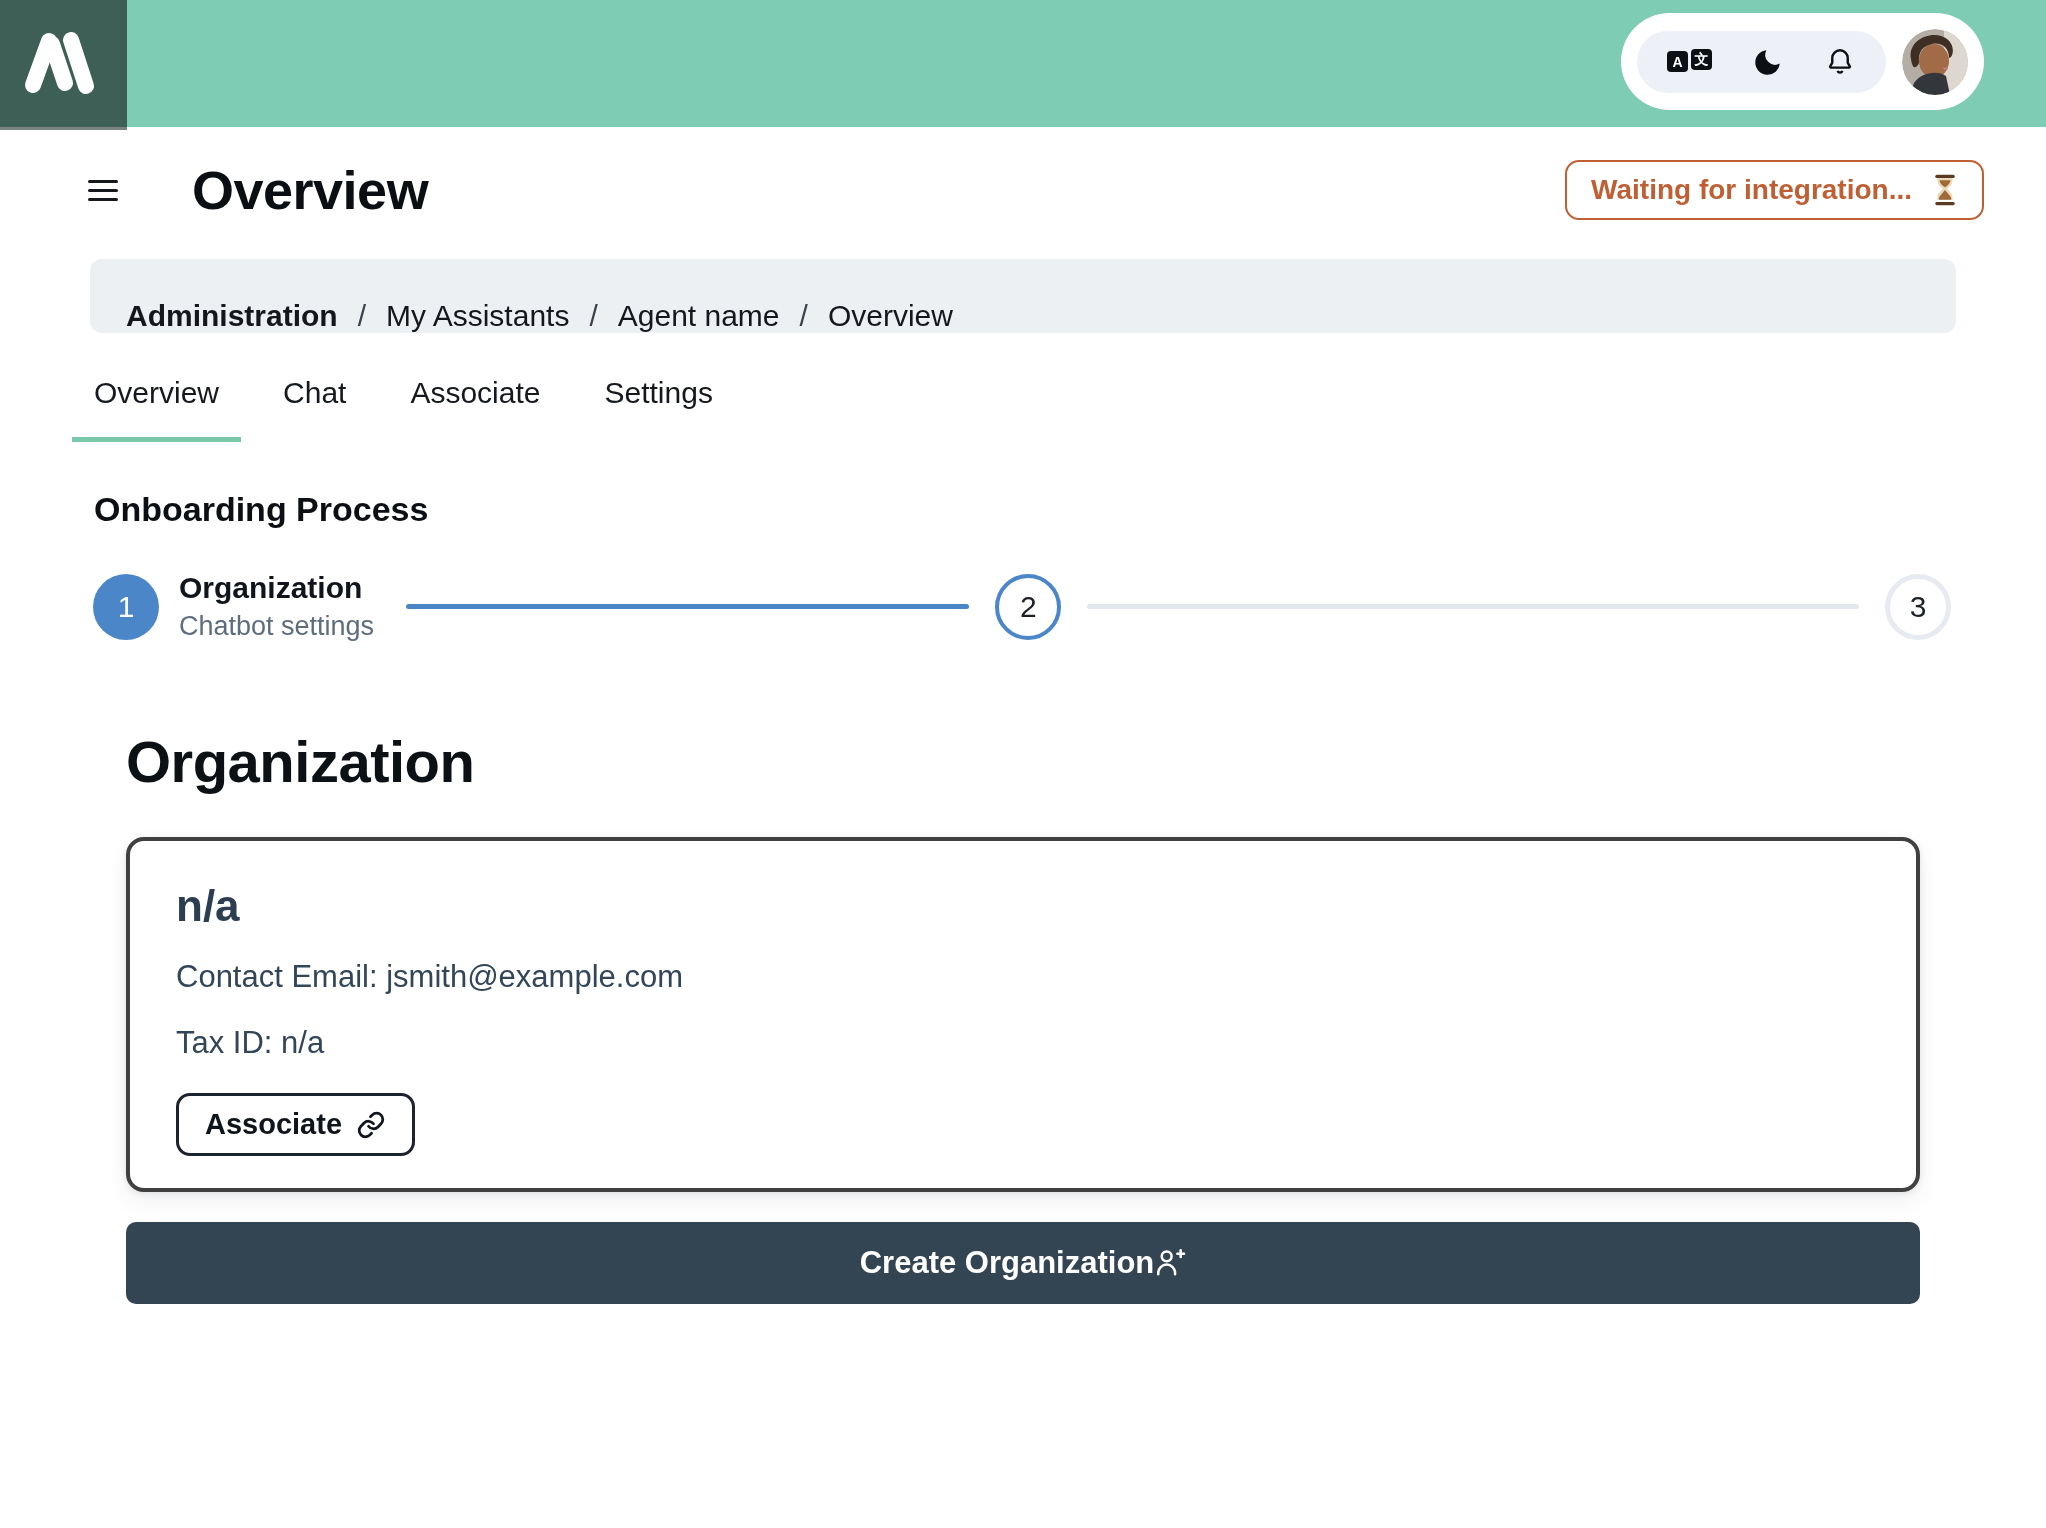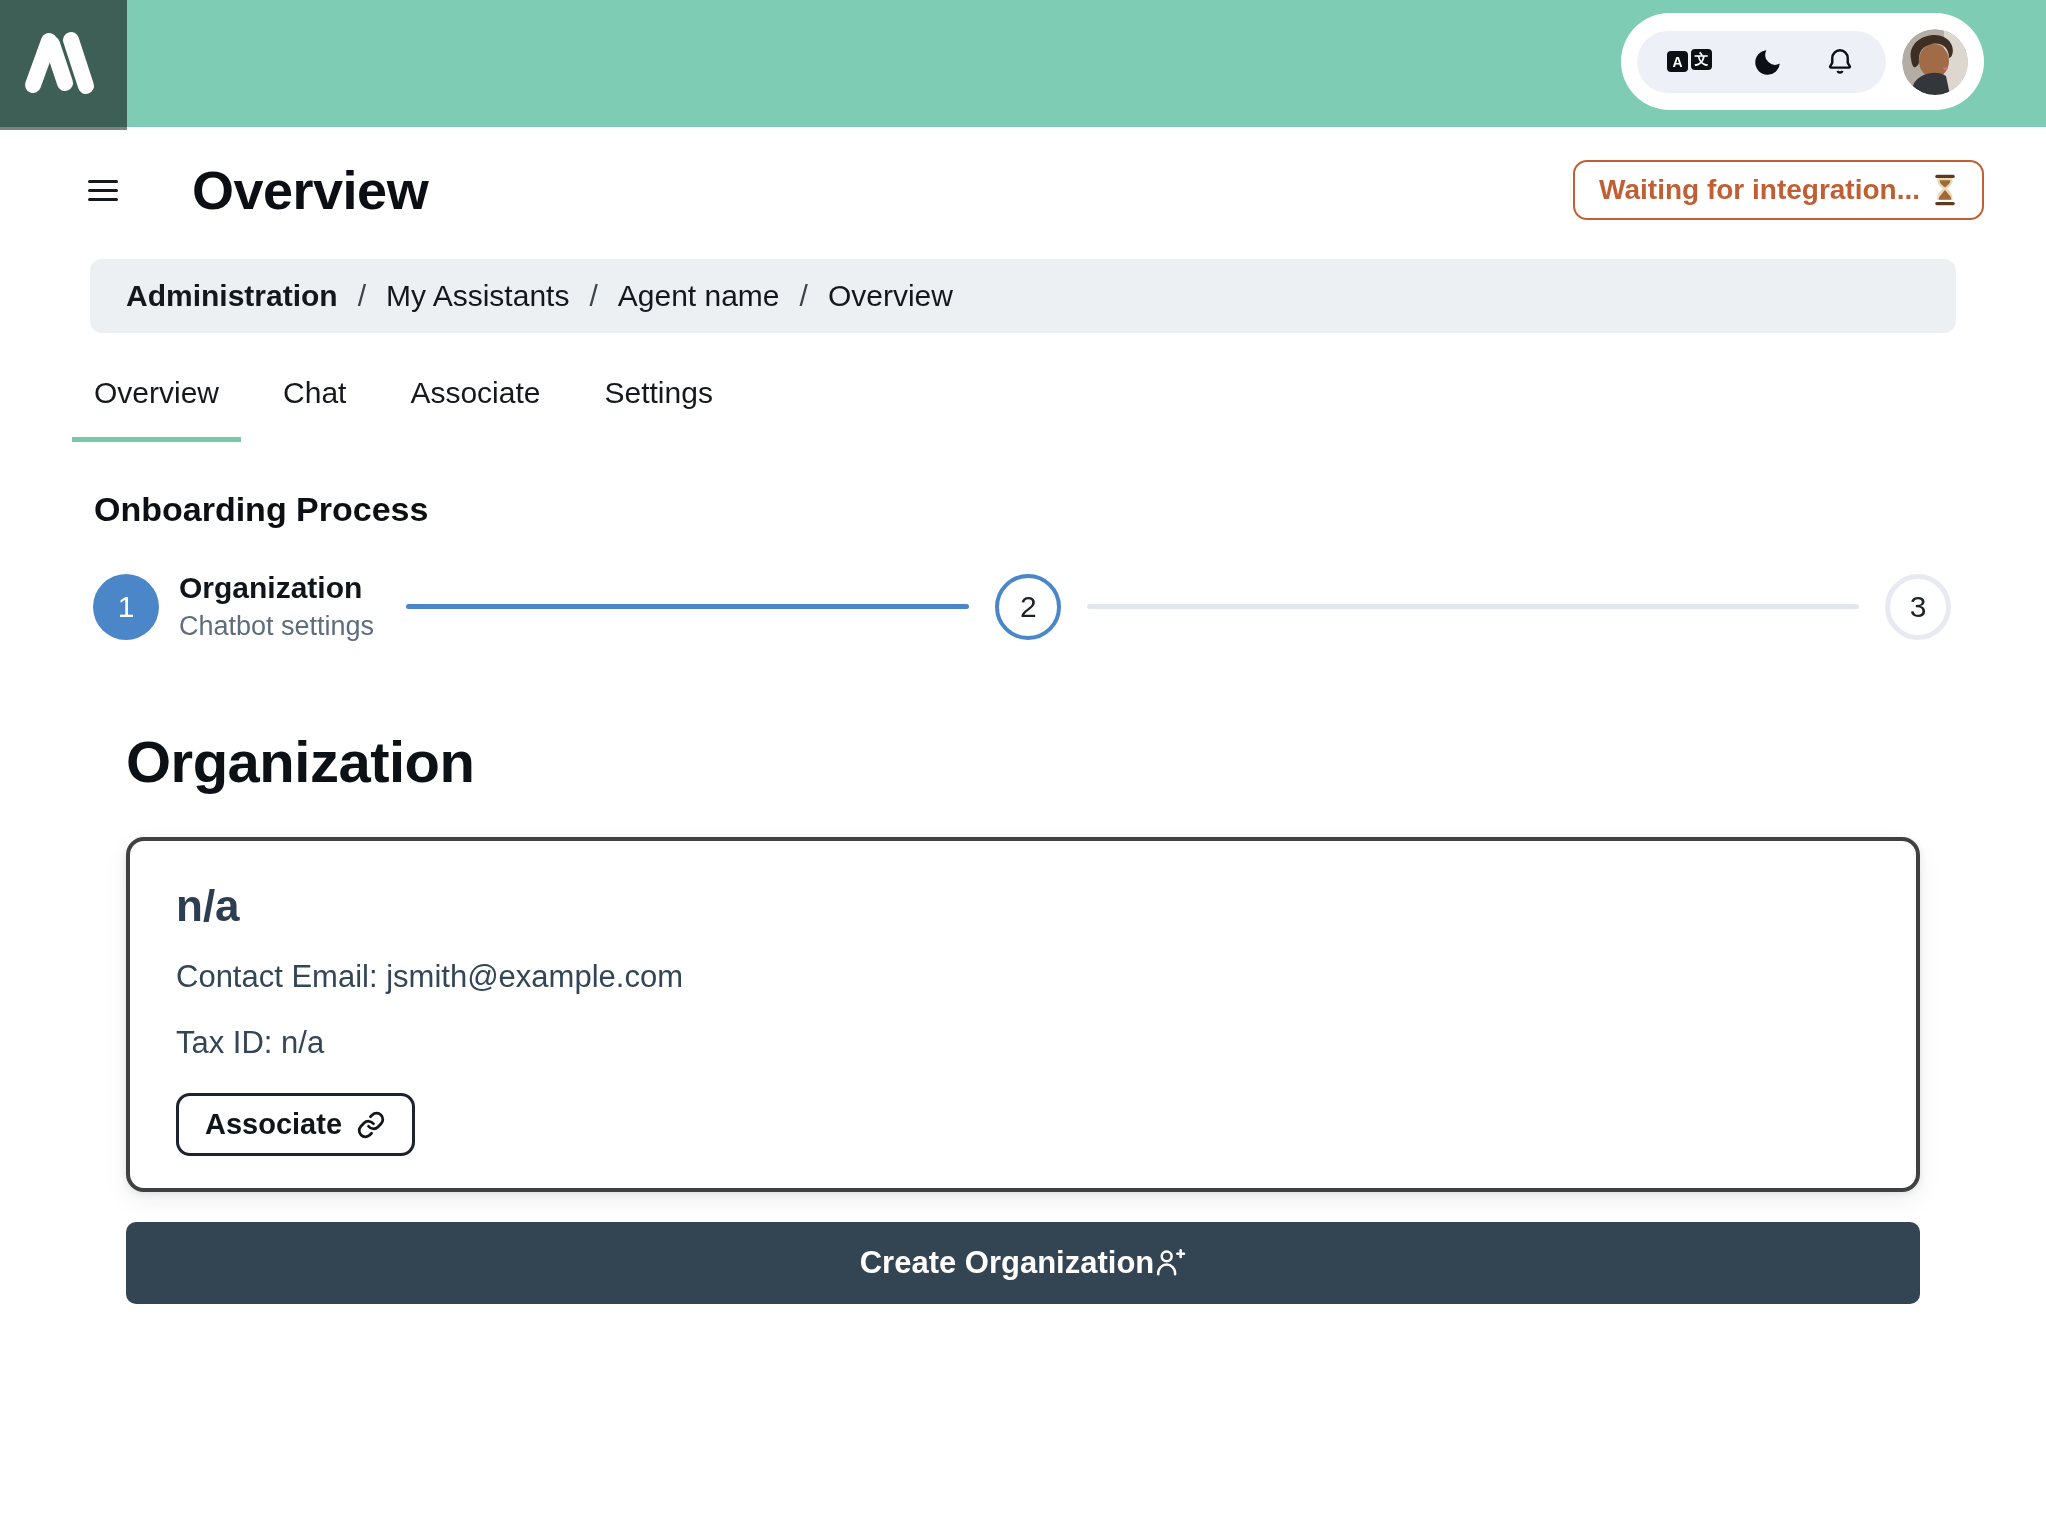--- a/index.html
+++ b/index.html
@@ -20,28 +20,28 @@
   .tb { width:21px; height:21px; background:#0c1014; color:#fff; border-radius:4px;
         font-size:14px; font-weight:bold; display:inline-flex; align-items:center; justify-content:center; }
   .tb2 { transform:translateY(-2px); }
   .avatar { width:66px; height:66px; border-radius:50%; overflow:hidden; cursor:pointer; flex:none; }
 
   
   .title-row { display:flex; align-items:center; margin:32px 62px 0 88px; }
   .hamburger { width:30px; display:flex; flex-direction:column; gap:6px; background:none; border:none; cursor:pointer; }
   .hamburger span { display:block; height:3px; background:#15181c; border-radius:2px; }
   .page-title { font-size:54px; font-weight:800; letter-spacing:-0.5px; margin-left:74px; color:#0b0f14; }
-  .status-btn { margin-left:auto; display:flex; align-items:center; gap:12px;
+  .status-btn { margin-left:auto; display:flex; align-items:center; gap:20px;
                 border:2px solid #bf5f33; color:#bf5f33; background:#fff; border-radius:14px;
                 padding:12px 24px; font-size:28px; font-weight:700; cursor:pointer;
                 font-family:"Liberation Sans", sans-serif; }
 
   
   .breadcrumb { margin:38px 90px 0 90px; height:74px; background:#edf0f3; border-radius:12px;
-                display:flex; align-items:center; gap:20px; padding:0 36px; font-size:30px; color:#14181d; }
+                display:flex; align-items:flex-end; gap:20px; padding:0 36px; font-size:30px; color:#14181d; }
   .crumb { cursor:pointer; }
   .crumb-first { font-weight:700; }
   .crumb-sep { color:#3c434c; }
 
   
   .tabs { margin:42px 0 0 72px; display:flex; gap:20px; font-size:30px; }
   .tab { padding:0 22px 26px 22px; line-height:36px; color:#15191e; cursor:pointer;
          border-bottom:5px solid transparent; background:none; border-top:none; border-left:none; border-right:none;
          font-family:"Liberation Sans", sans-serif; font-size:30px; }
   .tab.active { border-bottom-color:#79c8a9; }

